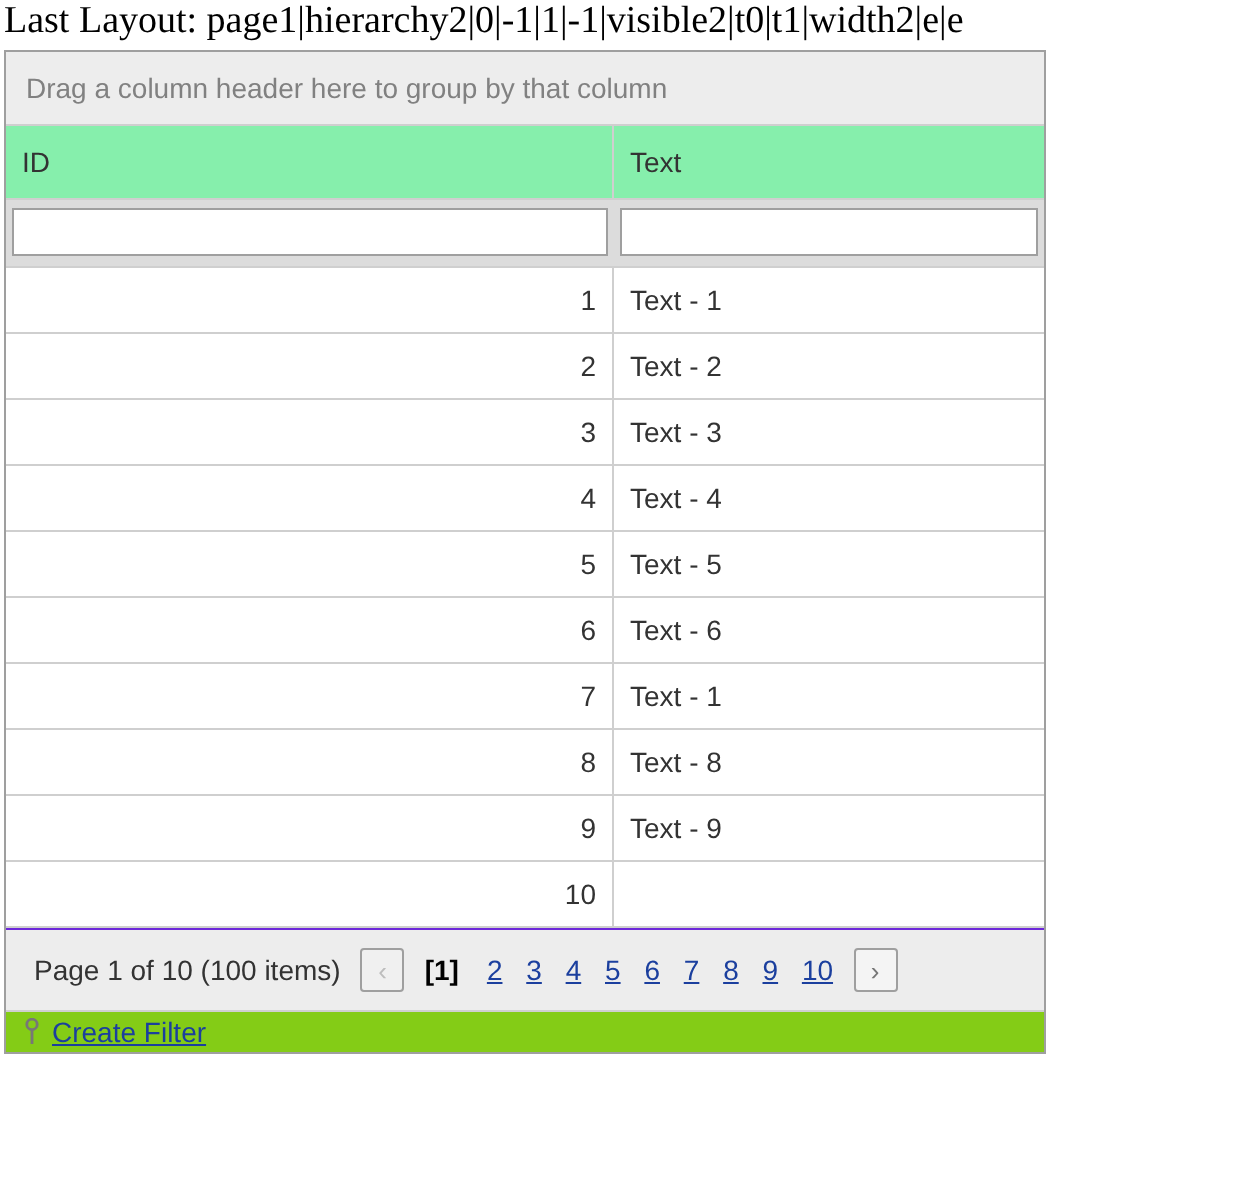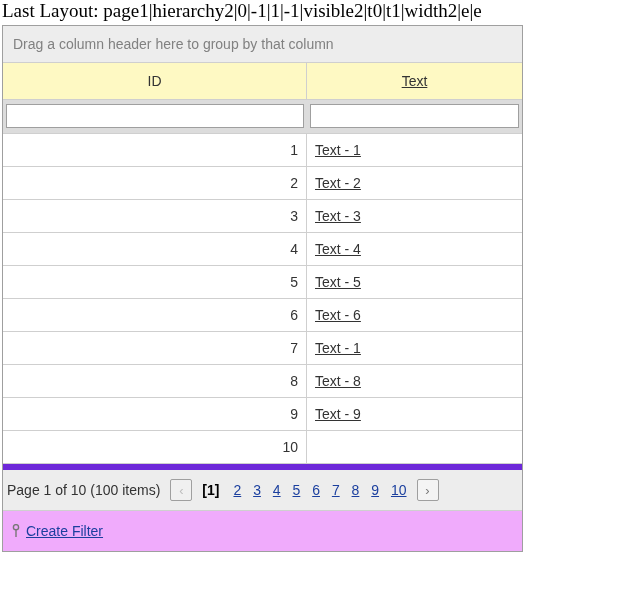--- a/index.html
+++ b/index.html
@@ -25,31 +25,30 @@
   }
   .group-panel {
     background: #ededed;
     color: #818181;
     padding: 10px 10px;
     font-size: 14px;
     border-bottom: 1px solid #cfcfcf;
   }
   .header-row {
     display: flex;
-    background: #fef9c3;
-    text-align: center;
+    background: #86efac;
   }
   .header-cell {
     padding: 10px 8px;
     font-size: 14px;
     color: #333;
     border-bottom: 1px solid #cfcfcf;
   }
   .col-id { width: 304px; border-right: 1px solid #cfcfcf; }
-  .col-text { flex: 1; text-decoration: underline; }
+  .col-text { flex: 1; }
   .filter-row {
     display: flex;
     background: #dcdcdc;
     padding: 4px 3px 5px 3px;
     border-bottom: 1px solid #cfcfcf;
   }
   .filter-cell { }
   .filter-cell.col-id { width: 301px; border-right: none; padding-right:3px;}
   .filter-cell.col-text { flex:1; padding-left:3px;}
   .filter-input {
@@ -84,22 +83,22 @@
   .data-cell.col-text {
     flex: 1;
     height:100%;
     display:flex;
     align-items:center;
   }
   .pager {
     display: flex;
     align-items: center;
     background: #ededed;
-    padding: 9px 4px;
-    border-top: 6px solid #6d28d9;
+    padding: 9px 14px;
+    border-top: 1px solid #6d28d9;
     font-size: 14px;
     color: #333;
     gap: 6px;
   }
   .pager-summary { margin-right: 4px; }
   .pager-btn {
     width: 22px;
     height: 22px;
     border: 1px solid #9f9f9f;
     background: #f4f4f4;
@@ -116,23 +115,23 @@
     font-weight: bold;
     color: #000;
     padding: 0 4px;
   }
   .pager-link {
     color: #1b3f9e;
     text-decoration: underline;
     padding: 0 4px;
   }
   .filter-bar {
-    background: #f0abfc;
+    background: #84cc16;
     border-top: 1px solid #cfcfcf;
-    padding: 12px 7px;
+    padding: 2px 7px;
     display: flex;
     align-items: center;
     gap: 4px;
   }
   .filter-icon svg { display:block; }
   .create-filter-link {
     color: #1b3f9e;
     text-decoration: underline;
     font-size: 14px;
   }

